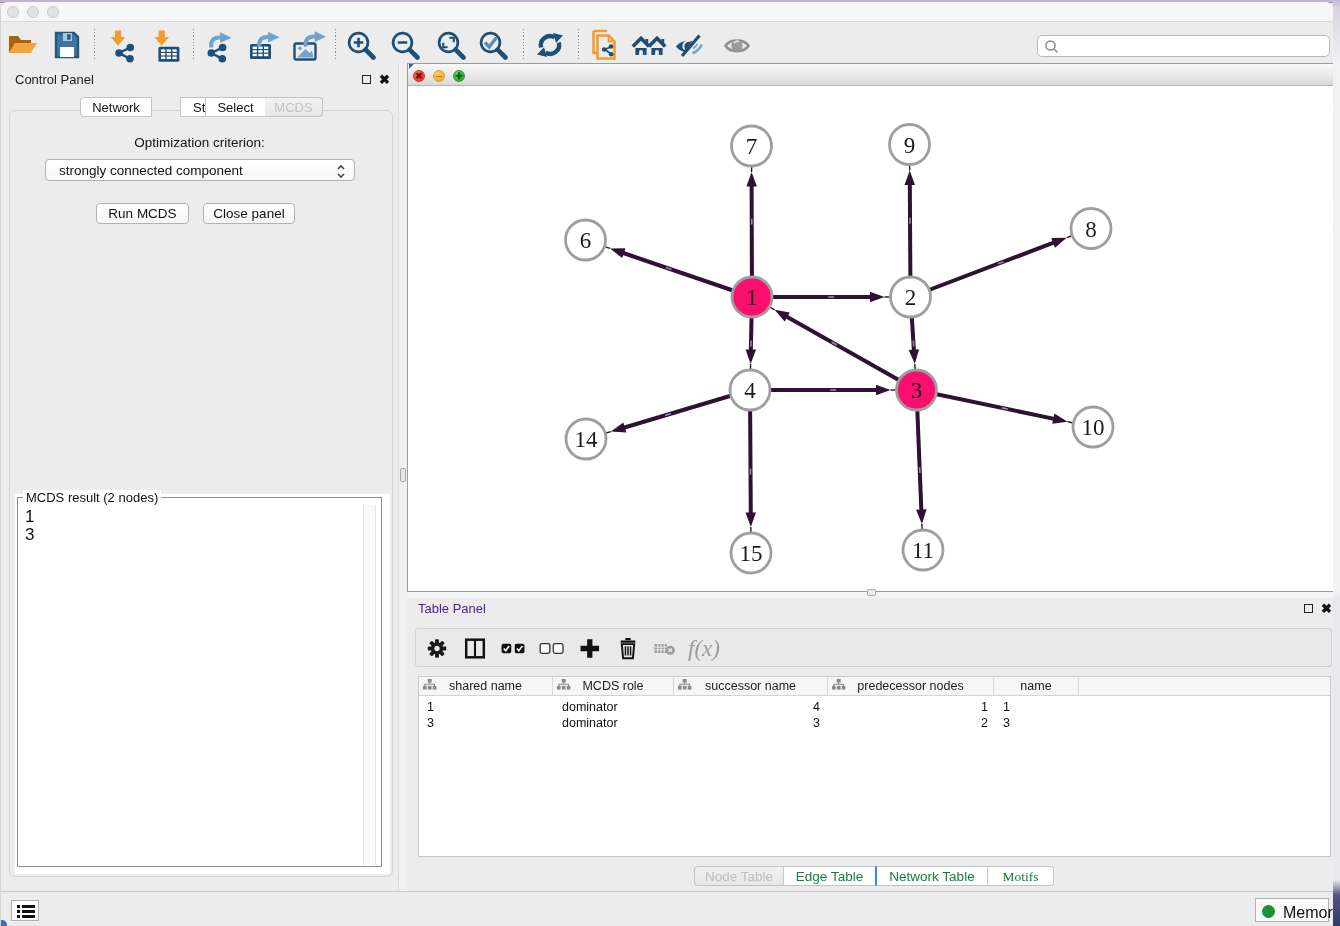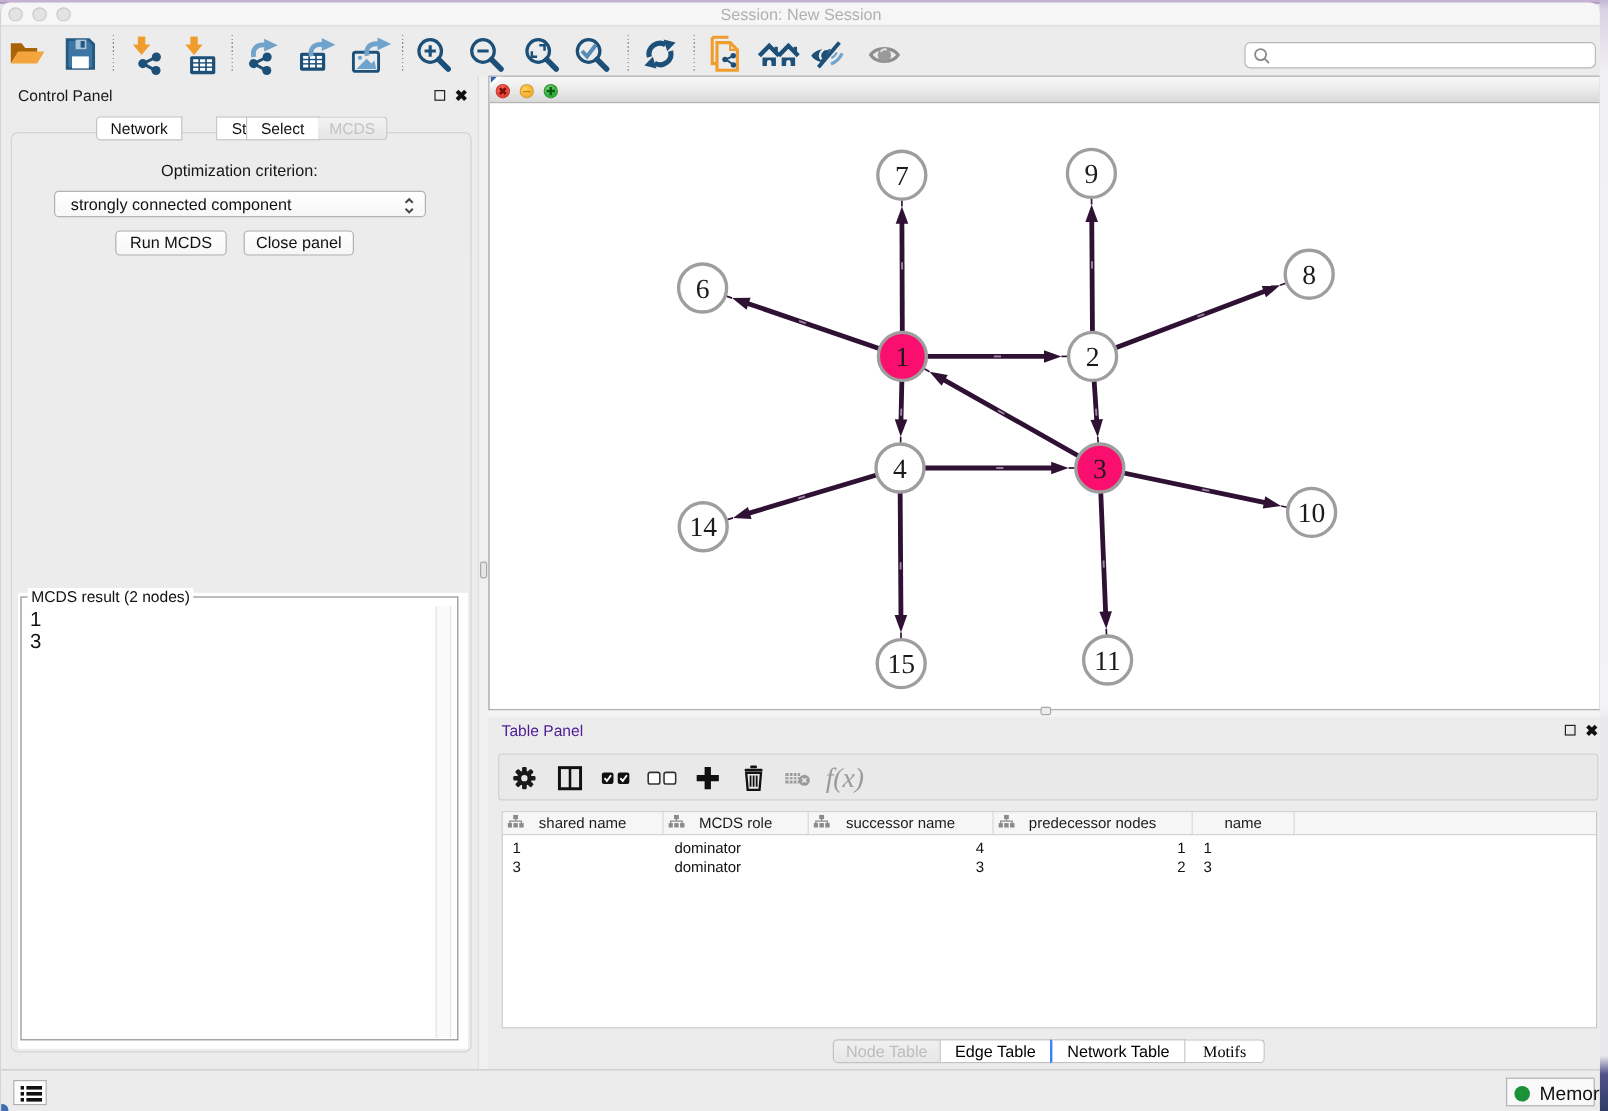--- a/index.html
+++ b/index.html
@@ -30,21 +30,21 @@
   .wbtn-x  { position:absolute; font-size:13px; font-weight:bold; color:#111; line-height:10px;}
   #cpPanel { left:8px; top:47px; width:384px; height:767px; border:1px solid #d4d4d4;
              border-radius:6px; background:#ececec; }
   .tab { position:absolute; top:34px; height:20px; background:#fff; border:1px solid #c2c2c2;
          font-size:13px; color:#111; text-align:center; line-height:19px; }
   #optlab { left:0; top:72px; width:397px; text-align:center; font-size:13.5px; color:#141414; }
   #combo { left:44px; top:96px; width:310px; height:22px; background:linear-gradient(#ffffff,#f7f7f7);
            border:1px solid #b2b2b2; border-radius:4px; font-size:13.5px; color:#111;
            line-height:21px; padding-left:13px; }
   .btn { position:absolute; height:21px; background:linear-gradient(#ffffff,#f6f6f6); border:1px solid #b2b2b2;
-         border-radius:4px; font-size:13.5px; color:#111; text-align:center; line-height:19px; }
+         border-radius:4px; font-size:13.5px; color:#111; text-align:center; line-height:19px;margin-top:11px; }
   #fswrap { left:14px; top:431px; width:375px; height:380px; background:#fff; }
   #fs { left:16px; top:434px; width:365px; height:370px; border:1px solid #909090; background:#fff;}
   #fslab { left:5px; top:-8px; background:#fff; padding:0 3px; font-size:13px; color:#111; }
   #fsinner { left:1px; top:7px; width:361px; height:360px; background:#fff; }
   #fstrack { right:4px; top:0; width:13px; height:360px; background:#fafafa;
              border-left:1px solid #e4e4e4; border-right:1px solid #e4e4e4;}
   #fstext { left:6px; top:3px; font-size:17px; color:#111; line-height:17.5px; }
   
   #vdiv { left:397px; top:61px; width:9px; height:830px; background:#f0f0f0; border-left:1px solid #dcdcdc; }
   #vdivh { left:0.5px; top:405px; width:6px; height:14px; background:#e6e6e6; border:1px solid #a8a8a8; border-radius:2px;}
@@ -66,38 +66,37 @@
   #tp { left:406px; top:596px; width:927px; height:293px; background:#ececec; }
   #tpTitle { left:11px; top:3px; font-size:13px; color:#4c1d95; }
   #tptools { left:8px; top:30px; width:917px; height:39px; background:#e9e9e9;
              border:1px solid #d2d2d2; border-radius:3px; }
   #tbl { left:11px; top:78px; width:913px; height:181px; background:#fff; border:1px solid #c9c9c9; }
   #thead { left:0; top:0; width:911px; height:19px; background:#f6f6f6; border-bottom:1px solid #d4d4d4; }
   .th { position:absolute; top:0; height:19px; border-right:1px solid #d8d8d8; font-size:12.5px;
         color:#1c1c1c; text-align:center; line-height:19px; }
   .td { position:absolute; font-size:12.5px; color:#111; }
   .btab { position:absolute; top:268px; height:20px; background:#fff; border:1px solid #c2c2c2;
-          font-size:13.5px; color:#000000; text-align:center; line-height:19px; }
+          font-size:13.5px; color:#15803d; text-align:center; line-height:19px; }
   
   #sbar { left:0; top:889px; width:1333px; height:35px; background:#ececec; border-top:1px solid #c9c9c9; }
   #listbtn { left:10px; top:8px; width:28px; height:21px; background:#fdfdfd; border:1px solid #b0b0b0; }
   #membtn { left:1254px; top:6px; width:74px; height:24px; background:#f9f9f9; border:1px solid #b0b0b0;
             font-size:13px; color:#111; }
 </style>
 </head>
 <body>
 <div id="deskstrip" class="abs"></div>
 <div id="rsliver" class="abs"></div>
 <div id="app" class="abs">
 
   <div id="tbar" class="abs">
     <div class="tl" style="left:6px;"></div>
     <div class="tl" style="left:26px;"></div>
     <div class="tl" style="left:46px;"></div>
-    <div id="ttext" class="abs">Session: New Session</div>
   </div>
 
   <div id="toolbar" class="abs">
     <svg class="abs" style="left:0; top:0;" width="1333" height="42">
         <g transform="translate(22,22)">
           <path d="M-14,8 L-14,-9 L-5,-9 L-2,-5 L8,-5 L8,-1 L-8,-1 Z" fill="#a86408"></path>
           <path d="M-14,8 L-8,-2 L14,-2 L8,8 Z" fill="#f3a43c"></path>
         </g>
         <g transform="translate(66,22)">
           <path d="M-11,-12 H7 L11,-8 V12 H-11 Z" fill="#3d76a5" stroke="#255980" stroke-width="2.4"></path>

